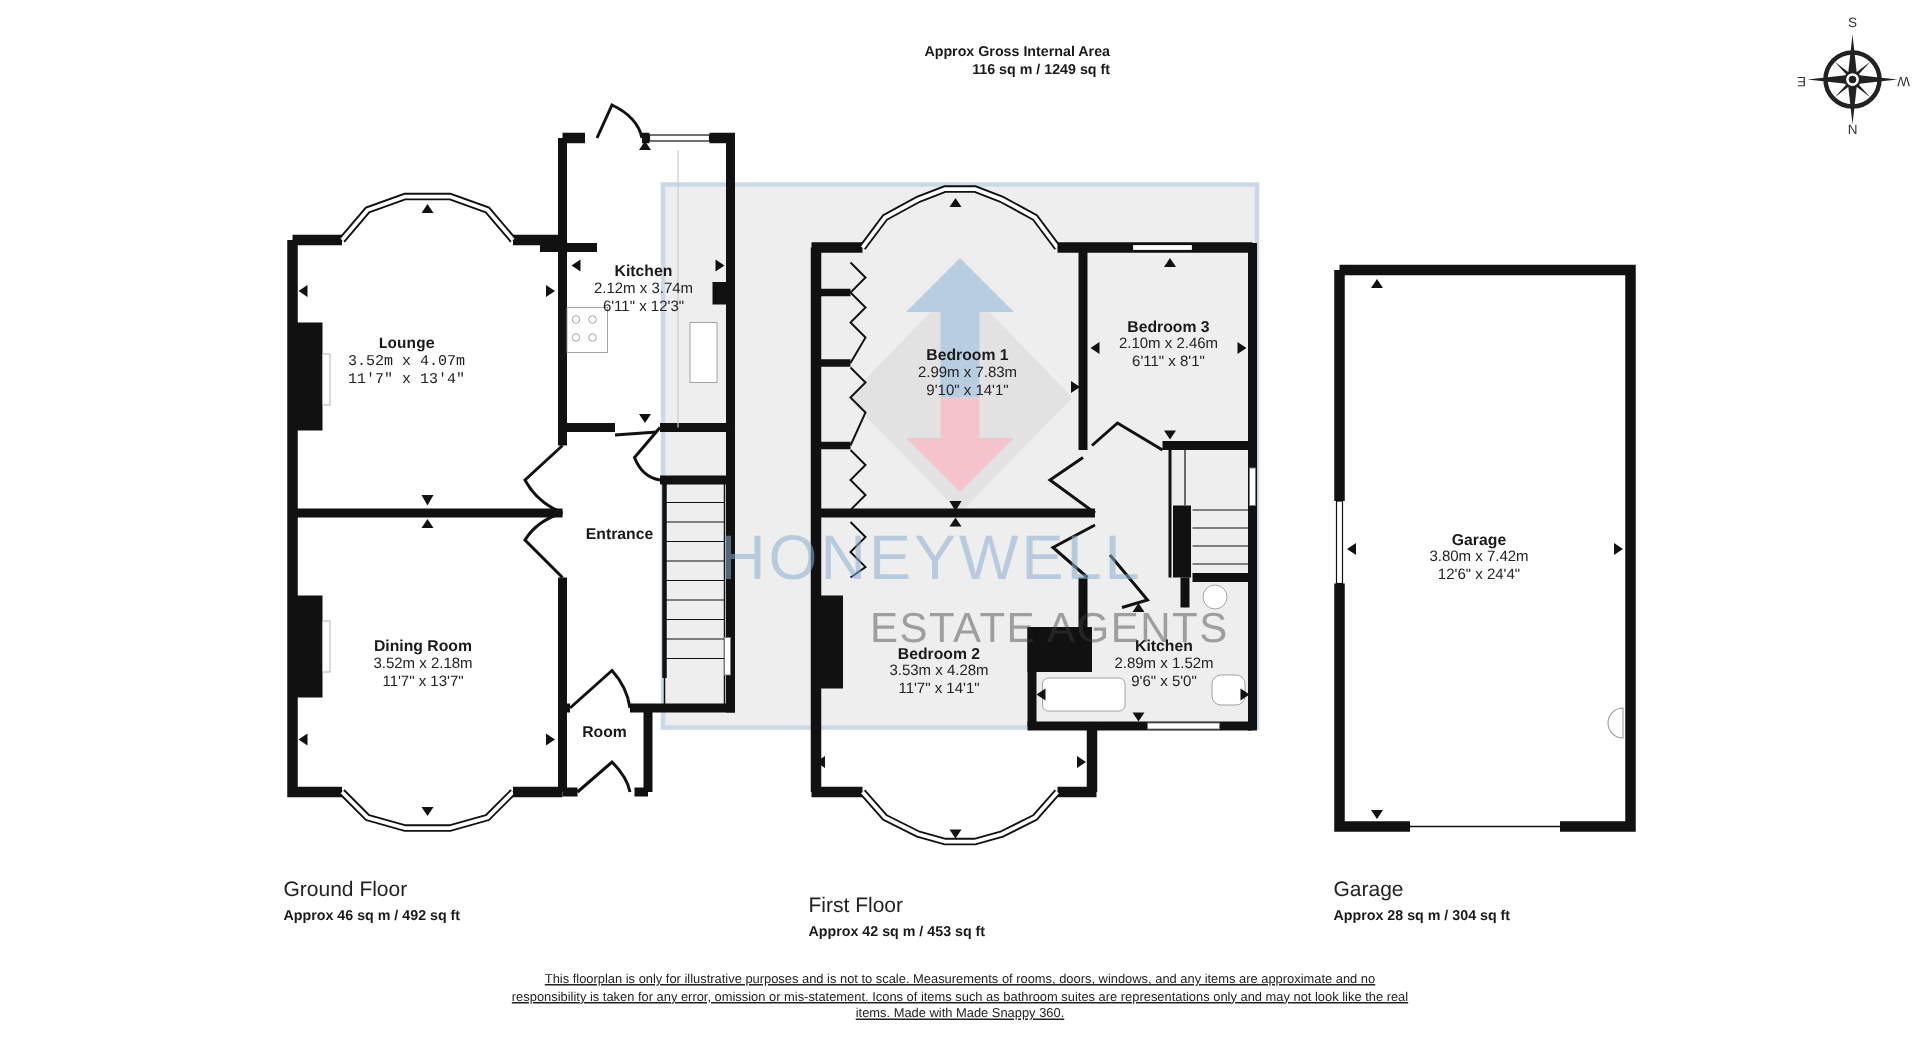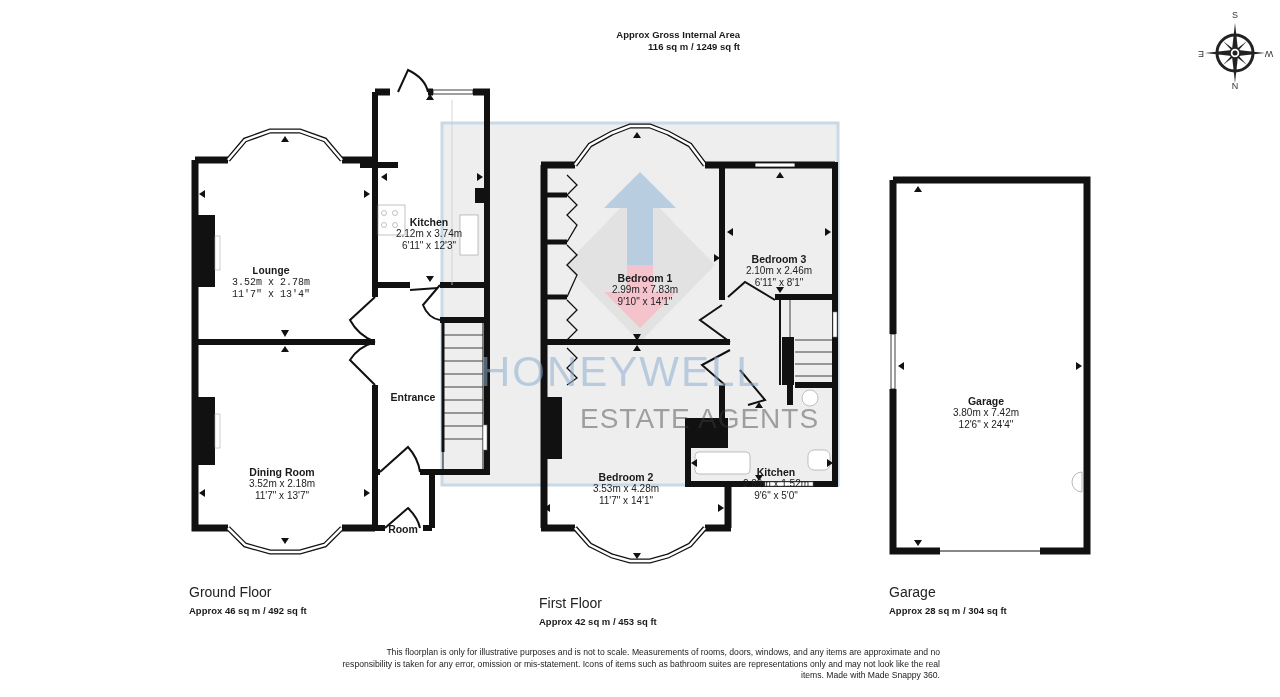--- a/index.html
+++ b/index.html
@@ -1,25 +1,25 @@
 <!DOCTYPE html>
 <html><head>
 <meta charset="utf-8">
 <style>
   html, body { margin: 0; padding: 0; background: #ffffff; }
   body { width: 1280px; height: 697px; position: relative; overflow: hidden; font-family: "Liberation Sans", sans-serif; color: #111; }
   .abs { position: absolute; }
   .gia { left: 540px; top: 29px; width: 200px; text-align: right; font-size: 9.5px; font-weight: bold; line-height: 12px; color: #1a1a1a; }
   .compass { left: 1195px; top: 6px; width: 80px; height: 86px; }
   .plan { left: 0; top: 0; width: 1280px; height: 697px; }
-  .room-label { position: absolute; text-align: center; font-size: 10px; line-height: 12px; color: #222; transform: translateX(-50%); white-space: nowrap; margin-top: 41px; }
+  .room-label { position: absolute; text-align: center; font-size: 10px; line-height: 12px; color: #222; transform: translateX(-50%); white-space: nowrap; }
   .room-label .name { font-weight: bold; font-size: 10.5px; color: #1a1a1a; }
   .floor-title { position: absolute; font-size: 14px; color: #222; }
   .floor-area { position: absolute; font-size: 9.5px; font-weight: bold; color: #1a1a1a; }
-  .disclaimer { left: 340px; top: 647px; width: 600px; text-align: right; font-size: 8.6px; line-height: 11.5px; color: #222; }
+  .disclaimer { left: 340px; top: 647px; width: 600px; text-align: center; font-size: 8.6px; line-height: 11.5px; color: #222; text-decoration: underline; }
   .wm-text1 { position: absolute; left: 480px; top: 348px; font-size: 42px; letter-spacing: 2px; color: rgba(140,175,210,0.55); font-weight: normal; }
   .wm-text2 { position: absolute; left: 580px; top: 403px; font-size: 28px; color: rgba(60,60,60,0.45); letter-spacing: 1px; }
 </style>
 </head>
 <body>
 
 <div class="abs gia">
   <div>Approx Gross Internal Area</div>
   <div>116 sq m / 1249 sq ft</div>
 </div>
@@ -234,21 +234,21 @@
       <polygon points="1076,362 1076,370 1082,366"></polygon>
     </g>
   </g>
 </svg>
 
 <div class="wm-text1">HONEYWELL</div>
 <div class="wm-text2">ESTATE AGENTS</div>
 
 <div class="room-label" style="left:271px; top:224px;font-family:Liberation Mono, monospace;">
   <div class="name">Lounge</div>
-  <div>3.52m x 2.78m</div>
+  <div>3.52m x 4.07m</div>
   <div>11'7" x 13'4"</div>
 </div>
 <div class="room-label" style="left:429px; top:175px;">
   <div class="name">Kitchen</div>
   <div>2.12m x 3.74m</div>
   <div>6'11" x 12'3"</div>
 </div>
 <div class="room-label" style="left:413px; top:350px;">
   <div class="name">Entrance</div>
 </div>

